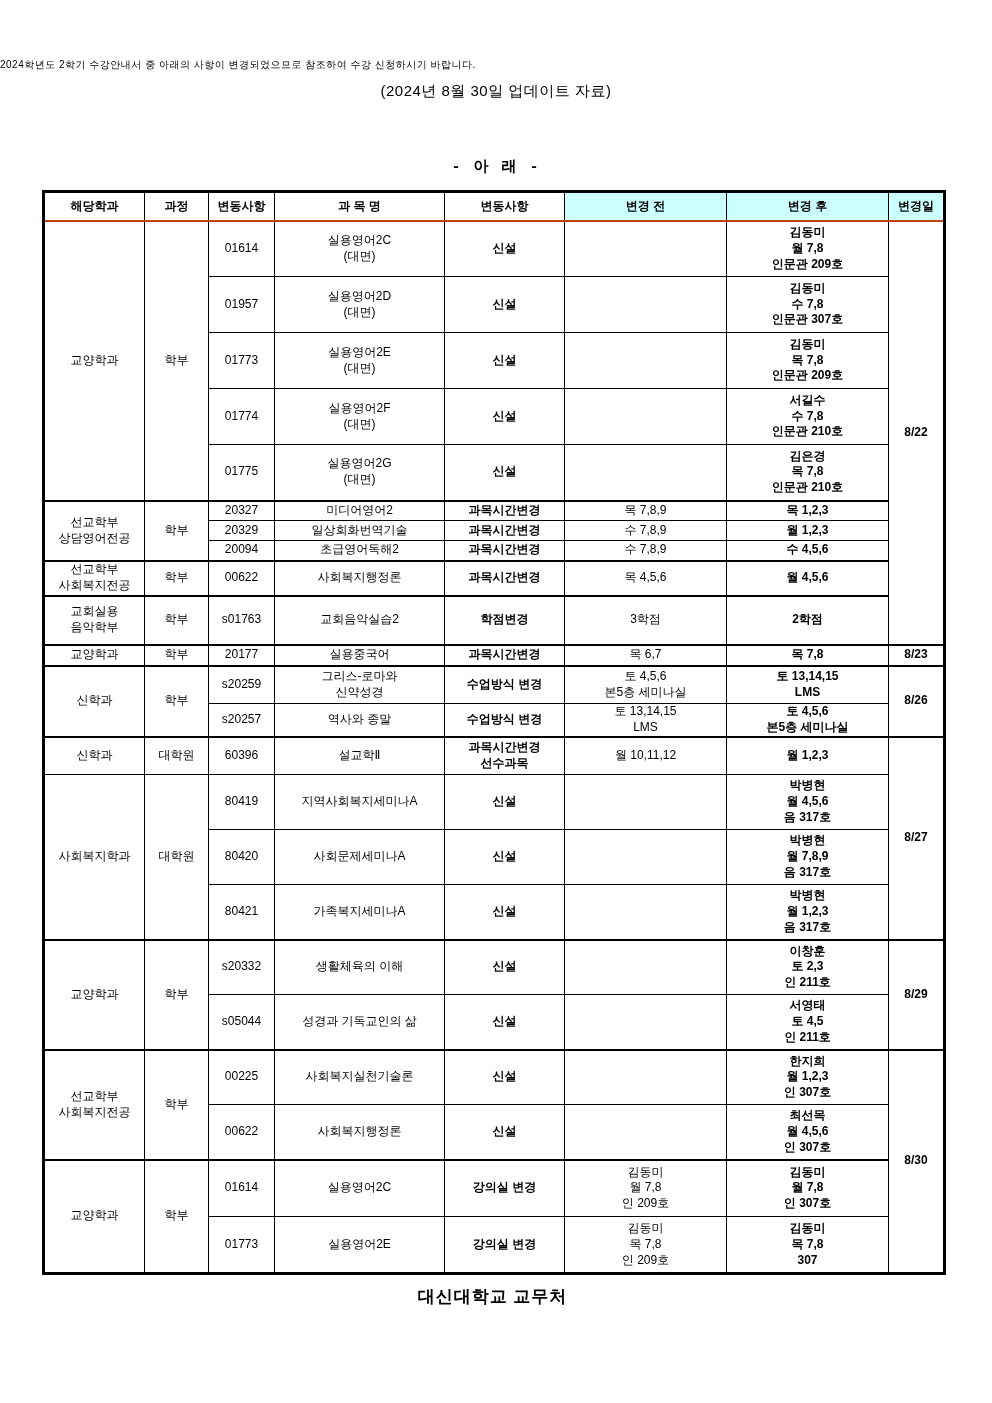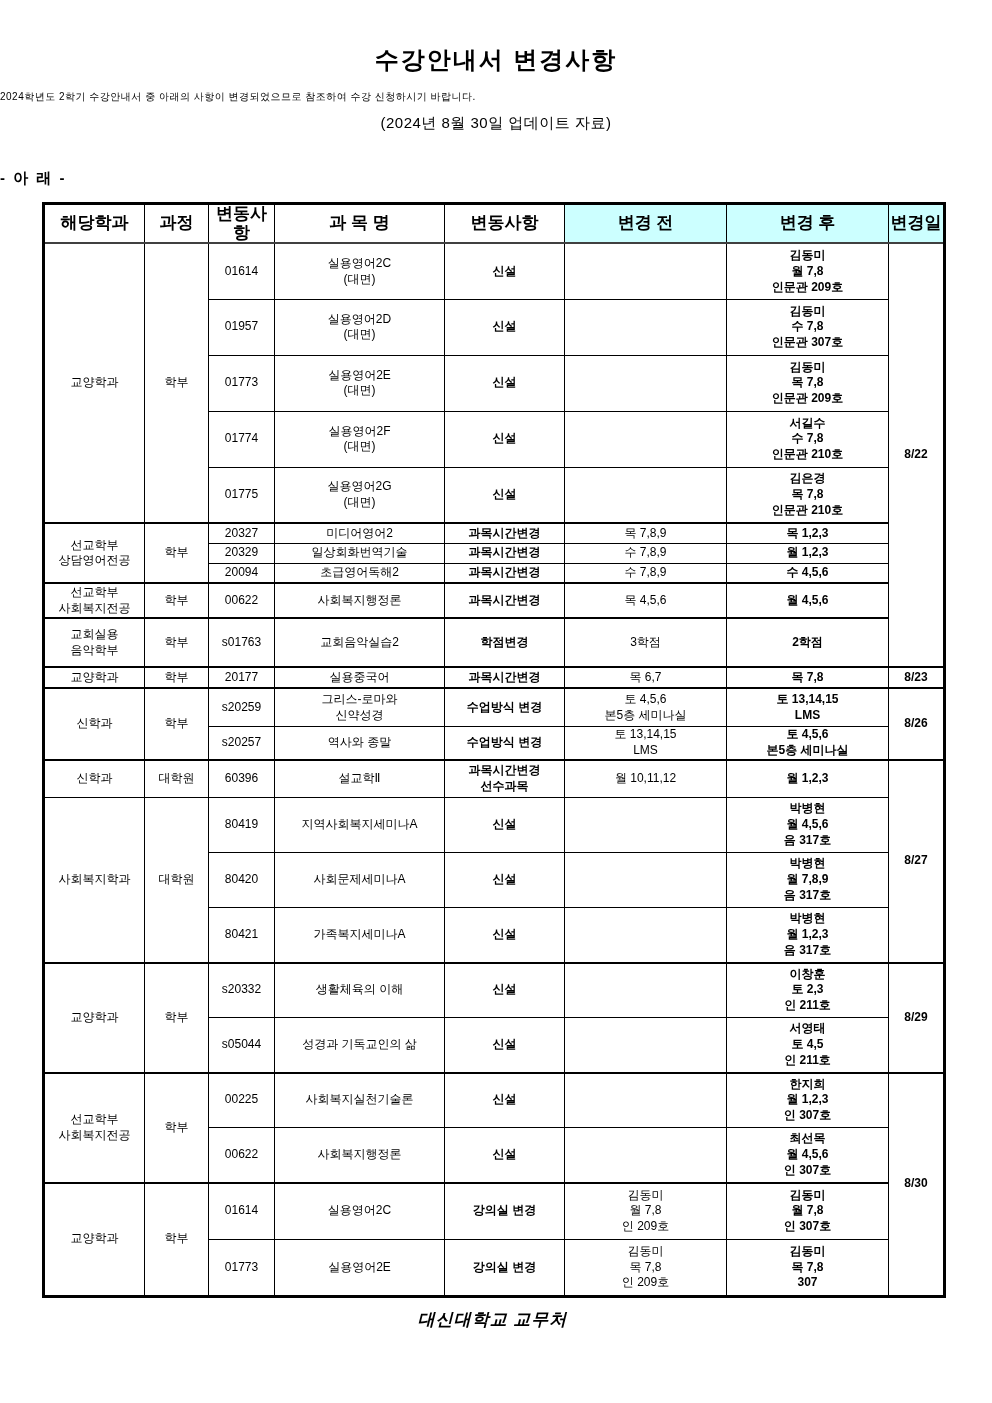--- a/index.html
+++ b/index.html
@@ -30,69 +30,68 @@
     margin-top: 14px;
     letter-spacing: 0.5px;
   }
   .update-note {
     text-align: center;
     font-size: 15px;
     margin-top: 10px;
     letter-spacing: 0.5px;
   }
   .below-label {
-    text-align: left;
+    text-align: center;
     font-size: 15px;
     font-weight: bold;
-    margin-top: 36px;
+    margin-top: 56px;
     letter-spacing: 2px;
+    font-family: Liberation Mono, monospace;
   }
   table.change-table {
     border-collapse: collapse;
     table-layout: fixed;
     width: 901px;
     margin: 14px 0 0 42px;
     border: 3px solid #000;
   }
   .change-table th, .change-table td {
     border: 1px solid #000;
     text-align: center;
     vertical-align: middle;
     padding: 0 1px;
     font-size: 12px;
     line-height: 1.32;
     white-space: pre-line;
     overflow: hidden;
   }
   .change-table thead th {
-    font-size: 17px;
+    font-size: 12px;
     font-weight: bold;
-    border-bottom: 2px solid #404040;
+    border-bottom: 2px solid #c2410c;
     height: 29px;
     line-height: 1.1;
   }
   .change-table thead th.hl { background: var(--hl, #CCFFFF); }
   .change-table tr.group td { border-top: 2px solid #000; }
   .change-table td.col-4, .change-table td.col-6, .change-table td.col-7 { font-weight: bold; }
   .footer {
     width: 901px;
     margin: 10px 0 0 42px;
     text-align: center;
     font-size: 17px;
     font-weight: bold;
     letter-spacing: 1px;
-    font-style: italic;
   }
 </style>
 </head>
 <body>
 
 <div class="page">
   <div class="doc">
-    <h1 class="title">수강안내서 변경사항</h1>
     <div class="intro">2024학년도 2학기 수강안내서 중 아래의 사항이 변경되었으므로 참조하여 수강 신청하시기 바랍니다.</div>
     <div class="update-note">(2024년 8월 30일 업데이트 자료)</div>
     <div class="below-label">- 아 래 -</div>
 
     <table class="change-table">
       <colgroup>
         <col style="width:101px">
           <col style="width:64px">
           <col style="width:66px">
           <col style="width:170px">

